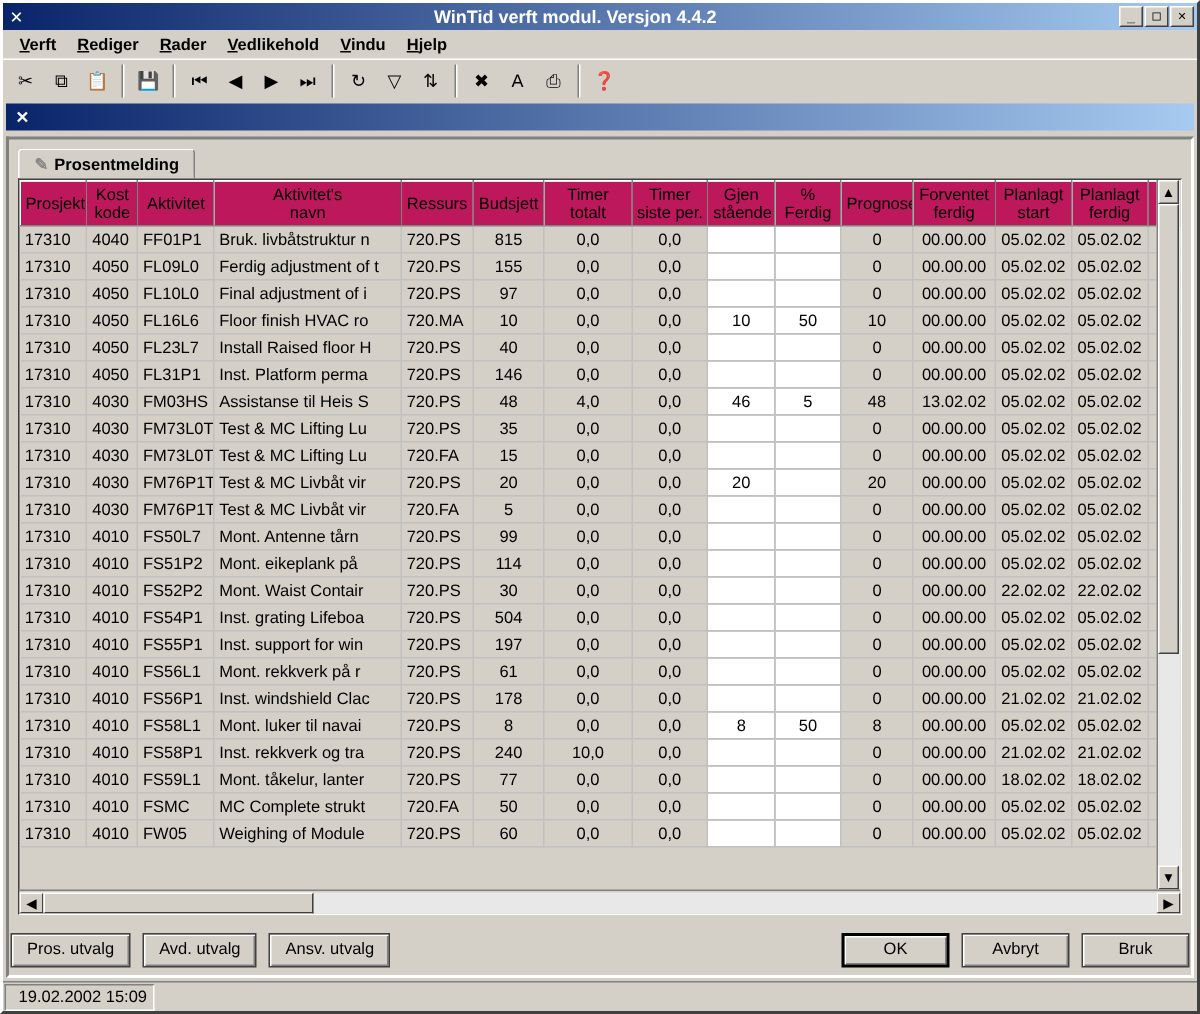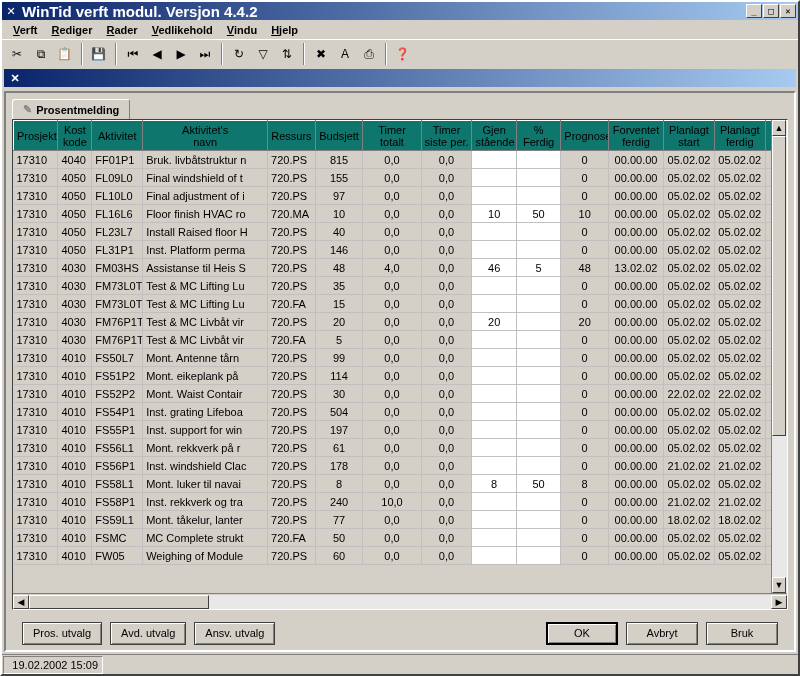--- a/index.html
+++ b/index.html
@@ -34,21 +34,21 @@
     flex: none;
   }
   .title-icon {
     width: 14px; height: 14px;
     margin-right: 4px;
     display: inline-flex;
     align-items: center;
     justify-content: center;
     font-size: 11px;
   }
-  .titlebar-text { font-weight: bold; font-size: 15px; flex: 1; }
+  .titlebar-text { font-weight: bold; font-size: 12px; flex: 1; text-align: center; }
   .winbtns { display: flex; gap: 0; }
   .winbtn {
     width: 16px; height: 14px;
     background: #d4d0c8;
     border: 1px solid #fff;
     border-right-color: #404040;
     border-bottom-color: #404040;
     font-family: "Marlett", monospace;
     font-size: 9px;
     line-height: 12px;
@@ -163,21 +163,21 @@
     border-bottom: 1px solid #c0c0c0;
     padding: 1px 3px;
     height: 18px;
     overflow: hidden;
     white-space: nowrap;
     text-overflow: clip;
     font-size: 11px;
     text-align: left;
   }
   th {
-    background: #0f766e;
+    background: #be185d;
     border: 1px solid;
     border-color: #fff #808080 #808080 #fff;
     height: 30px;
     vertical-align: middle;
     text-align: center;
     font-weight: normal;
     position: sticky;
     top: 0;
     line-height: 12px;
   }
@@ -219,21 +219,21 @@
   .vscroll .track{ flex:1; position:relative; }
   .vscroll .thumb{
     position:absolute; top:0; width:14px; height:300px;
     background:#d4d0c8;
     border:1px solid; border-color:#fff #404040 #404040 #fff;
   }
   .buttonbar {
     height: 34px;
     display: flex;
     align-items: center;
-    padding: 4px 16px;
+    padding: 4px 1px;
     gap: 8px;
     flex: none;
   }
   .btn {
     min-width: 72px;
     height: 23px;
     padding: 0 10px;
     background: #d4d0c8;
     border: 1px solid #404040;
     box-shadow: inset 1px 1px 0 #fff, inset -1px -1px 0 #808080;
@@ -379,21 +379,21 @@
                 <td class="ctr">0</td>
                 <td class="ctr">00.00.00</td>
                 <td class="ctr">05.02.02</td>
                 <td class="ctr">05.02.02</td>
                 <td></td>
               </tr>
               <tr>
                 <td>17310</td>
                 <td>4050</td>
                 <td>FL09L0</td>
-                <td>Final windshield of t</td>
+                <td>Ferdig adjustment of t</td>
                 <td>720.PS</td>
                 <td class="ctr">155</td>
                 <td class="ctr">0,0</td>
                 <td class="ctr">0,0</td>
                 <td class="ctr input"></td>
                 <td class="ctr input"></td>
                 <td class="ctr">0</td>
                 <td class="ctr">00.00.00</td>
                 <td class="ctr">05.02.02</td>
                 <td class="ctr">05.02.02</td>

